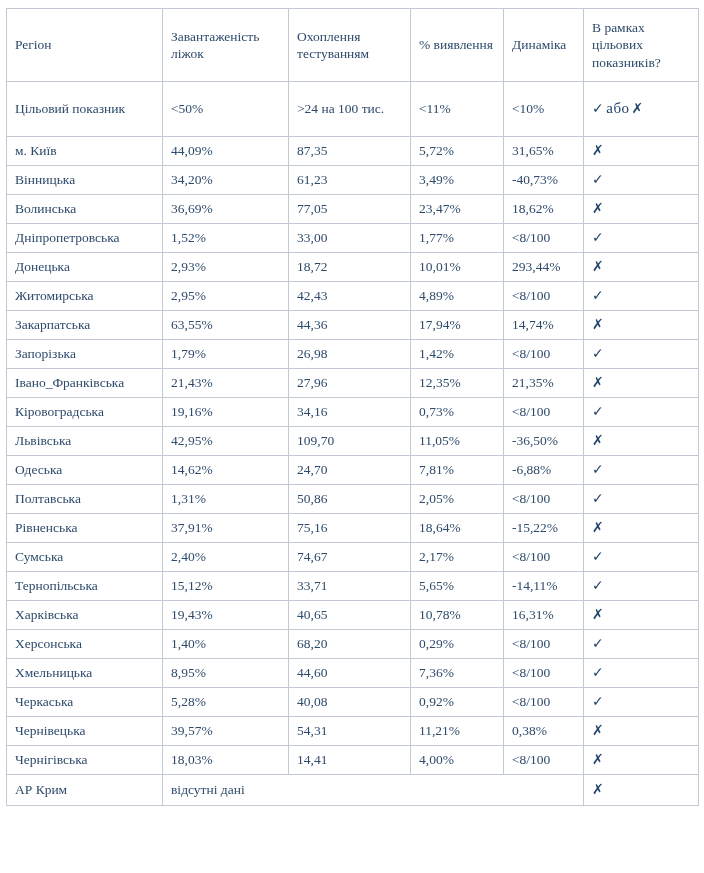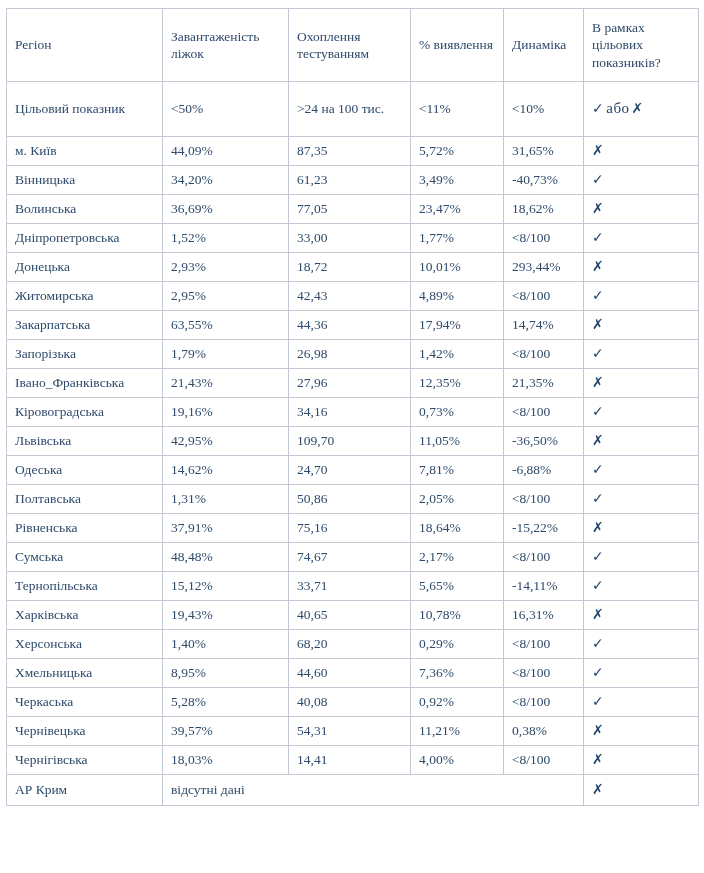--- a/index.html
+++ b/index.html
@@ -227,21 +227,21 @@
         <tr class="data-row">
           <td>Рівненська</td>
           <td>37,91%</td>
           <td>75,16</td>
           <td>18,64%</td>
           <td>-15,22%</td>
           <td class="mark-cell"><span class="glyph-no">✗</span></td>
         </tr>
         <tr class="data-row">
           <td>Сумська</td>
-          <td>48,48%</td>
+          <td>2,40%</td>
           <td>74,67</td>
           <td>2,17%</td>
           <td>&lt;8/100</td>
           <td class="mark-cell"><span class="glyph-ok">✓</span></td>
         </tr>
         <tr class="data-row">
           <td>Тернопільська</td>
           <td>15,12%</td>
           <td>33,71</td>
           <td>5,65%</td>

